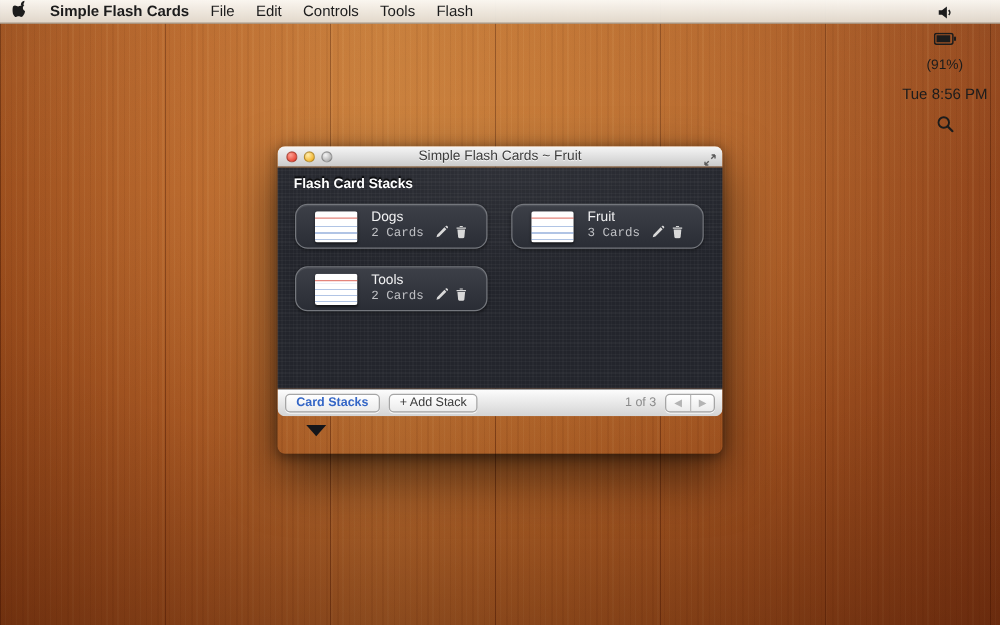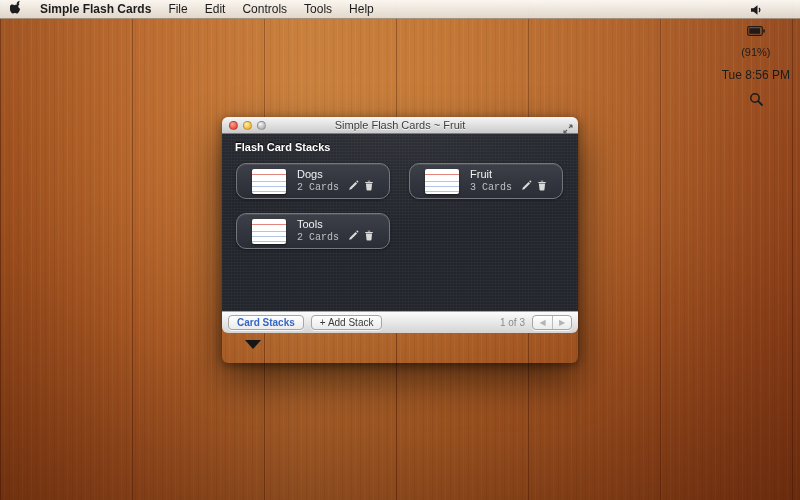--- a/index.html
+++ b/index.html
@@ -149,21 +149,21 @@
       <span>
         <svg width="13" height="15" viewBox="0 0 16 18">
             <path fill="#1c1c1c" d="M11.7 0.6c-.9.1-2 .7-2.6 1.5-.5.7-1 1.7-.8 2.6 1 .1 2-.5 2.6-1.3.6-.7 1-1.7.8-2.8zM8.7 5.3c-1.4 0-2.5.8-3.2.8-.8 0-1.8-.8-3-.8C1 5.3-.4 6.8-.4 9.5c0 3.2 2.3 7 3.8 7 .8 0 1.5-.7 2.6-.7 1.1 0 1.7.7 2.6.7 1.6 0 3.7-3.6 3.7-5.9-1.2-.5-2.1-1.7-2.1-3 0-1.2.6-2.1 1.4-2.7-.7-.9-1.9-1.6-2.9-1.6z"></path>
           </svg>
       </span>
       <span class="mb-app">Simple Flash Cards</span>
       <span class="mb-item">File</span>
       <span class="mb-item">Edit</span>
       <span class="mb-item">Controls</span>
       <span class="mb-item">Tools</span>
-      <span class="mb-item">Help</span>
+      <span class="mb-item">Flash</span>
     </div>
     <div class="mb-right">
       <span>
         <svg width="14" height="13" viewBox="0 0 16 15">
             <path d="M8 1.5 L14.5 13 H1.5 Z" fill="none" stroke="#1c1c1c" stroke-width="2" stroke-linejoin="round"></path>
           </svg>
       </span>
       <span>
         <svg width="15" height="13" viewBox="0 0 17 15">
             <path d="M8.5 1.2c3.9 0 7 2.4 7 5.4s-3.1 5.4-7 5.4c-.7 0-1.4-.1-2-.2-.9.7-2.1 1.3-3.4 1.4.5-.6.9-1.5 1-2.3-1.6-1-2.6-2.5-2.6-4.3 0-3 3.1-5.4 7-5.4z" fill="none" stroke="#1c1c1c" stroke-width="1.4"></path>

